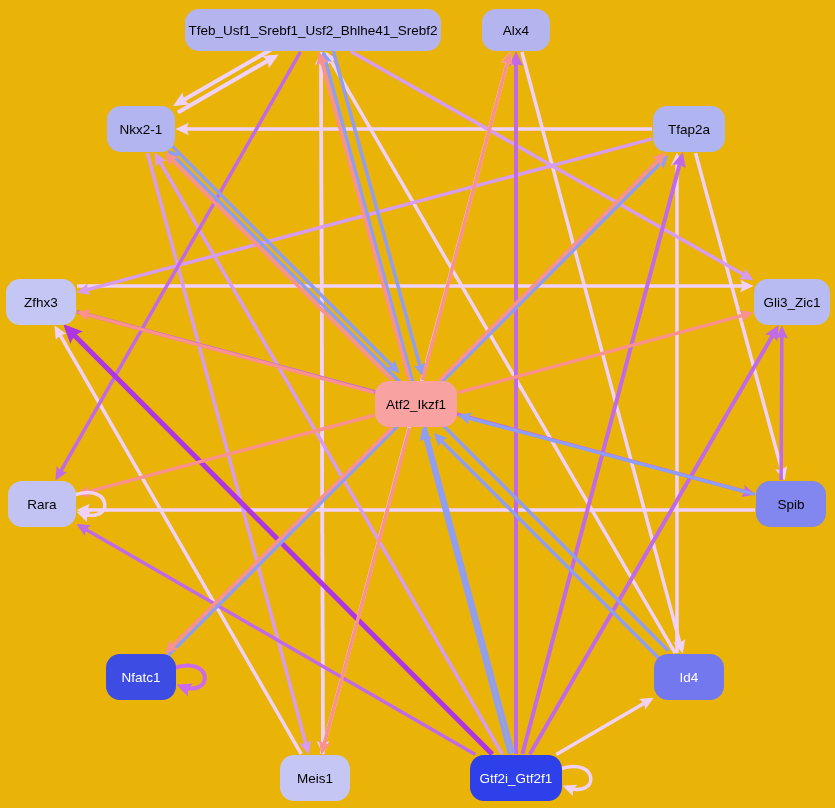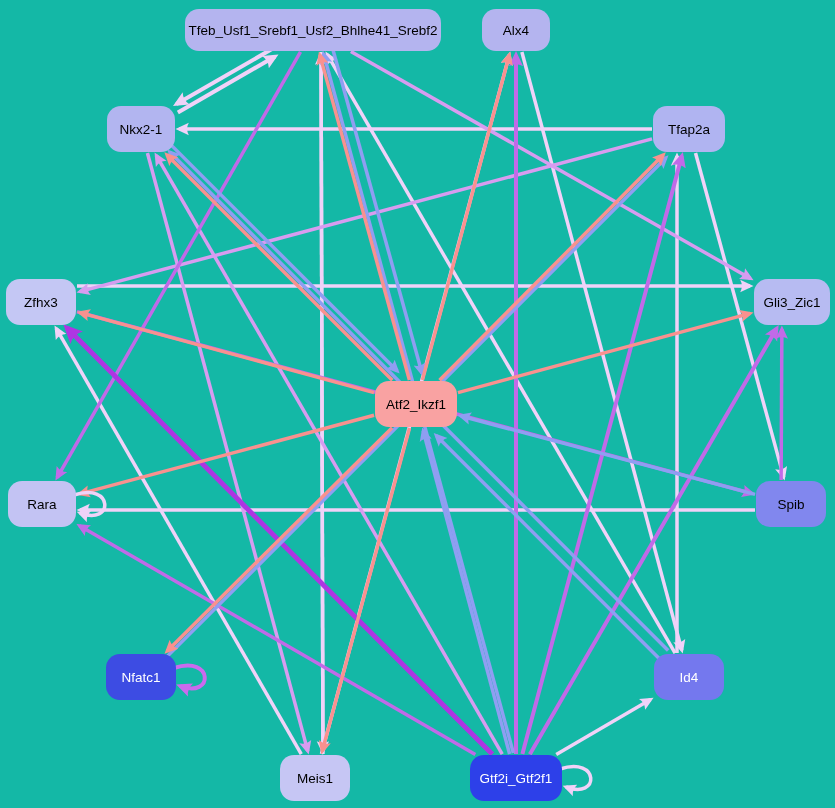--- a/index.html
+++ b/index.html
@@ -1,17 +1,17 @@
 <!DOCTYPE html>
 <html><head>
 <meta charset="utf-8">
 <style>
   html,body{margin:0;padding:0;background:#ffffff;}
   body{font-family:"Liberation Sans","DejaVu Sans",sans-serif;}
-  #stage{position:relative;width:835px;height:808px;background:#14b8a6;overflow:hidden;}
+  #stage{position:relative;width:835px;height:808px;background:#eab308;overflow:hidden;}
   svg{display:block;}
   .node-label{pointer-events:none;}
 </style>
 </head>
 <body>
 
 <div id="stage">
     <svg width="835" height="808" viewBox="0 0 835 808">
       <defs>
         <marker id="arw-sal" viewBox="0 0 10 10" refX="7" refY="5" markerWidth="4" markerHeight="4" orient="auto-start-reverse" markerUnits="strokeWidth">

